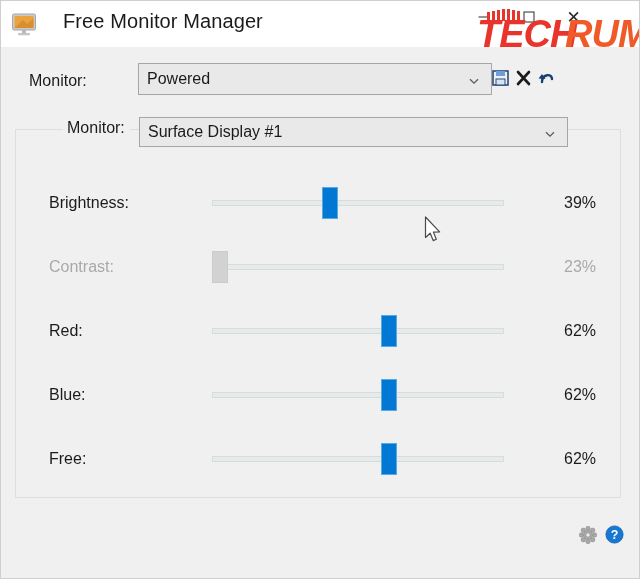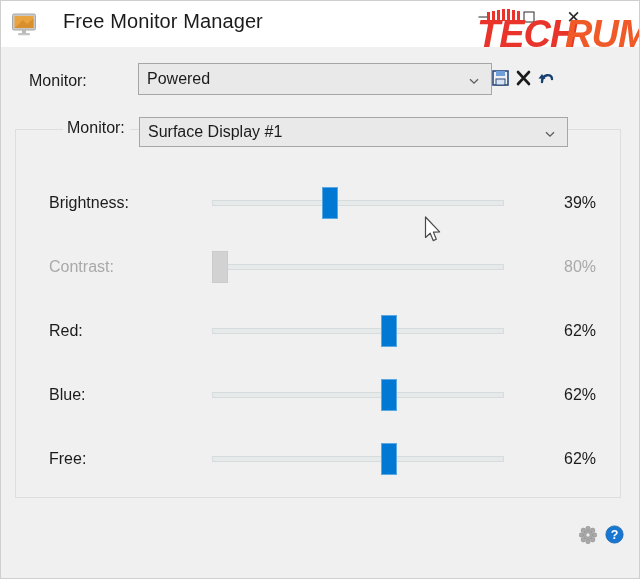--- a/index.html
+++ b/index.html
@@ -369,21 +369,21 @@
       </div>
       <span class="slider-value">39%</span>
     </div>
 
     <div class="slider-row disabled" id="row-contrast">
       <span class="slider-label">Contrast:</span>
       <div class="slider-track-wrap">
         <div class="slider-track"></div>
         <div class="slider-thumb" id="thumb-contrast" style="left: 0px;"></div>
       </div>
-      <span class="slider-value">80%</span>
+      <span class="slider-value">23%</span>
     </div>
 
     <div class="slider-row" id="row-red">
       <span class="slider-label">Red:</span>
       <div class="slider-track-wrap">
         <div class="slider-track"></div>
         <div class="slider-thumb" id="thumb-red" style="left: 169.188px;"></div>
       </div>
       <span class="slider-value">62%</span>
     </div>

